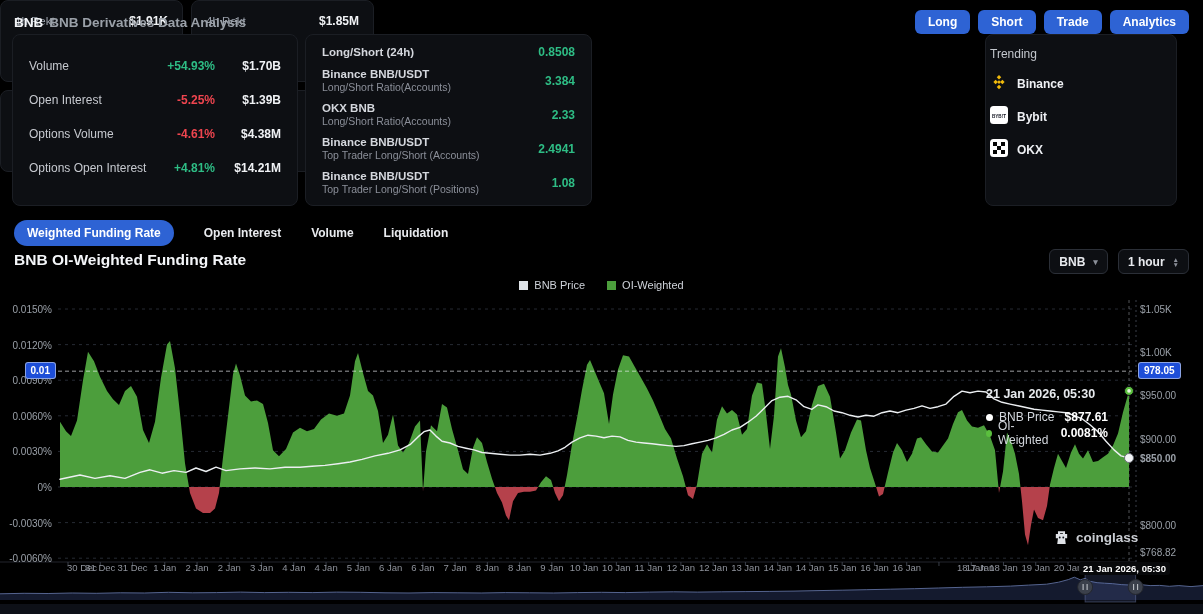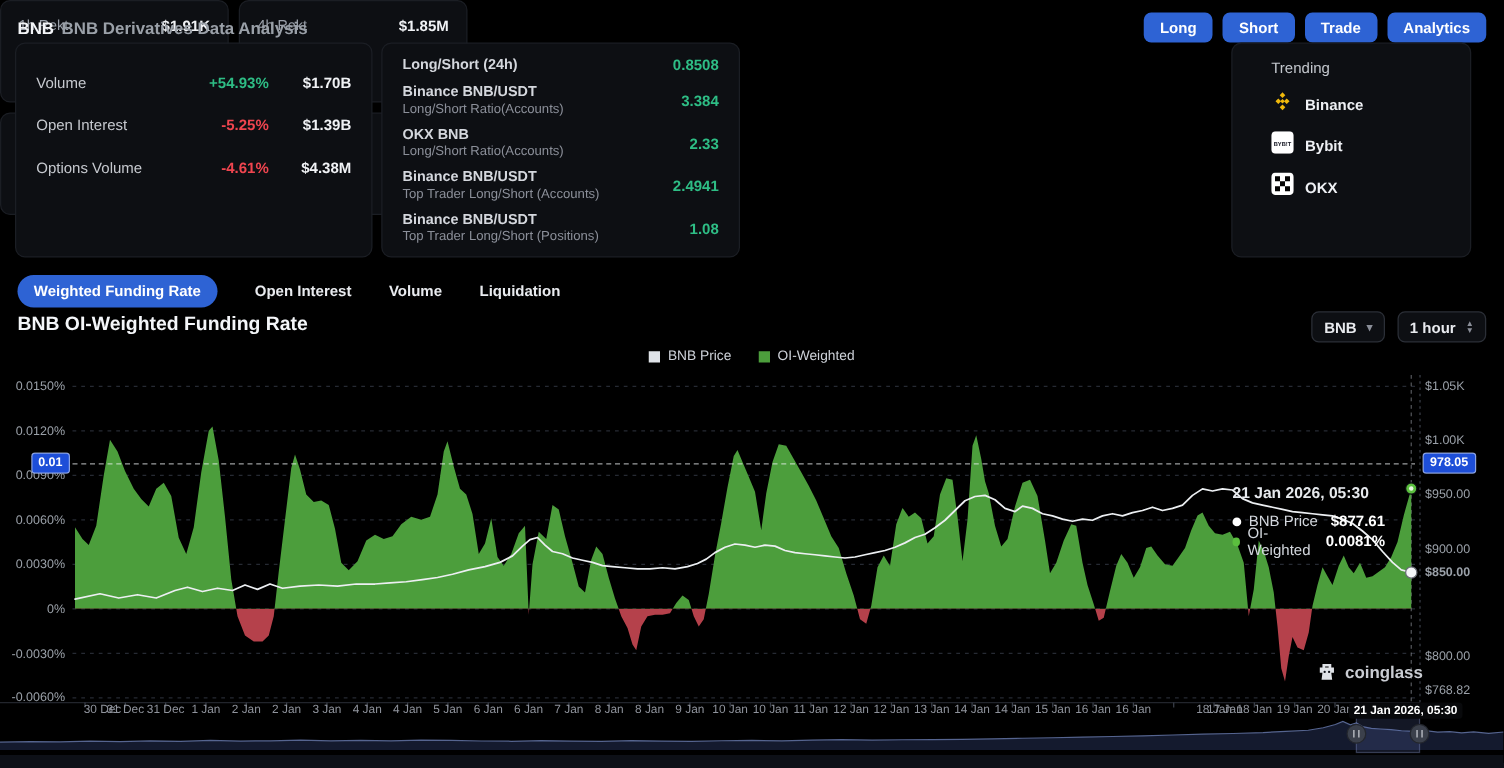--- a/index.html
+++ b/index.html
@@ -25,21 +25,21 @@
   .rrow .rl .t1{font-size:11.5px;font-weight:600;color:#d4d7dd;line-height:13px;}
   .rrow .rl .t2{font-size:10.5px;color:#8b8f99;line-height:12px;}
   .rrow .rv{font-size:12px;font-weight:600;color:var(--green_text);}
   #p-rekt{left:599px;top:34px;width:374px;height:172px;display:grid;grid-template-columns:1fr 1fr;grid-template-rows:1fr 1fr;gap:8px;background:none;border:none;border-radius:0;}
   .rekt{background:var(--panel_bg);border:1px solid #1b1e24;border-radius:8px;padding:9px 14px;display:flex;flex-direction:column;justify-content:space-around;}
   .krow{display:flex;align-items:center;font-size:11.5px;}
   .krow .kl{flex:1;color:#9aa0aa;}
   .krow .kt{color:#f0f2f5;font-weight:700;font-size:12px;}
   .krow .kg{color:var(--green_text);font-weight:600;}
   .krow .kr{color:var(--red_text);font-weight:600;}
-  #p-trend{left:985px;top:34px;width:192px;height:172px;padding:12px 31px;}
+  #p-trend{left:985px;top:34px;width:192px;height:172px;padding:12px 4px;}
   #p-trend .tt{font-size:12px;color:#c3c7cd;margin-bottom:6px;}
   .titem{display:flex;align-items:center;gap:9px;height:33px;cursor:pointer;}
   .titem .tn{font-size:12px;font-weight:700;color:#eef0f4;}
   
   #tabs{position:absolute;left:14px;top:220px;display:flex;align-items:center;gap:30px;height:26px;}
   .tab{font-size:12px;font-weight:700;color:#e9ebef;cursor:pointer;white-space:nowrap;}
   .tab.active{background:var(--accent_blue);color:#fff;border-radius:14px;padding:6px 13px;}
   
   #ctitle{position:absolute;left:14px;top:251px;font-size:15.5px;font-weight:800;color:#f4f6f9;}
   #controls{position:absolute;right:14px;top:249px;display:flex;gap:10px;}
@@ -91,20 +91,25 @@
       </div>
       <div class="srow">
         <span class="lbl">Open Interest</span>
         <span class="chg down">-5.25%</span>
         <span class="val">$1.39B</span>
       </div>
       <div class="srow">
         <span class="lbl">Options Volume</span>
         <span class="chg down">-4.61%</span>
         <span class="val">$4.38M</span>
+      </div>
+      <div class="srow">
+        <span class="lbl">Options Open Interest</span>
+        <span class="chg up">+4.81%</span>
+        <span class="val">$14.21M</span>
       </div>
     </div>
 
   <div id="p-ratio" class="panel">
       <div class="rrow">
         <div class="rl">
           <div class="t1">Long/Short (24h)</div>
         </div>
         <div class="rv">0.8508</div>
       </div>

